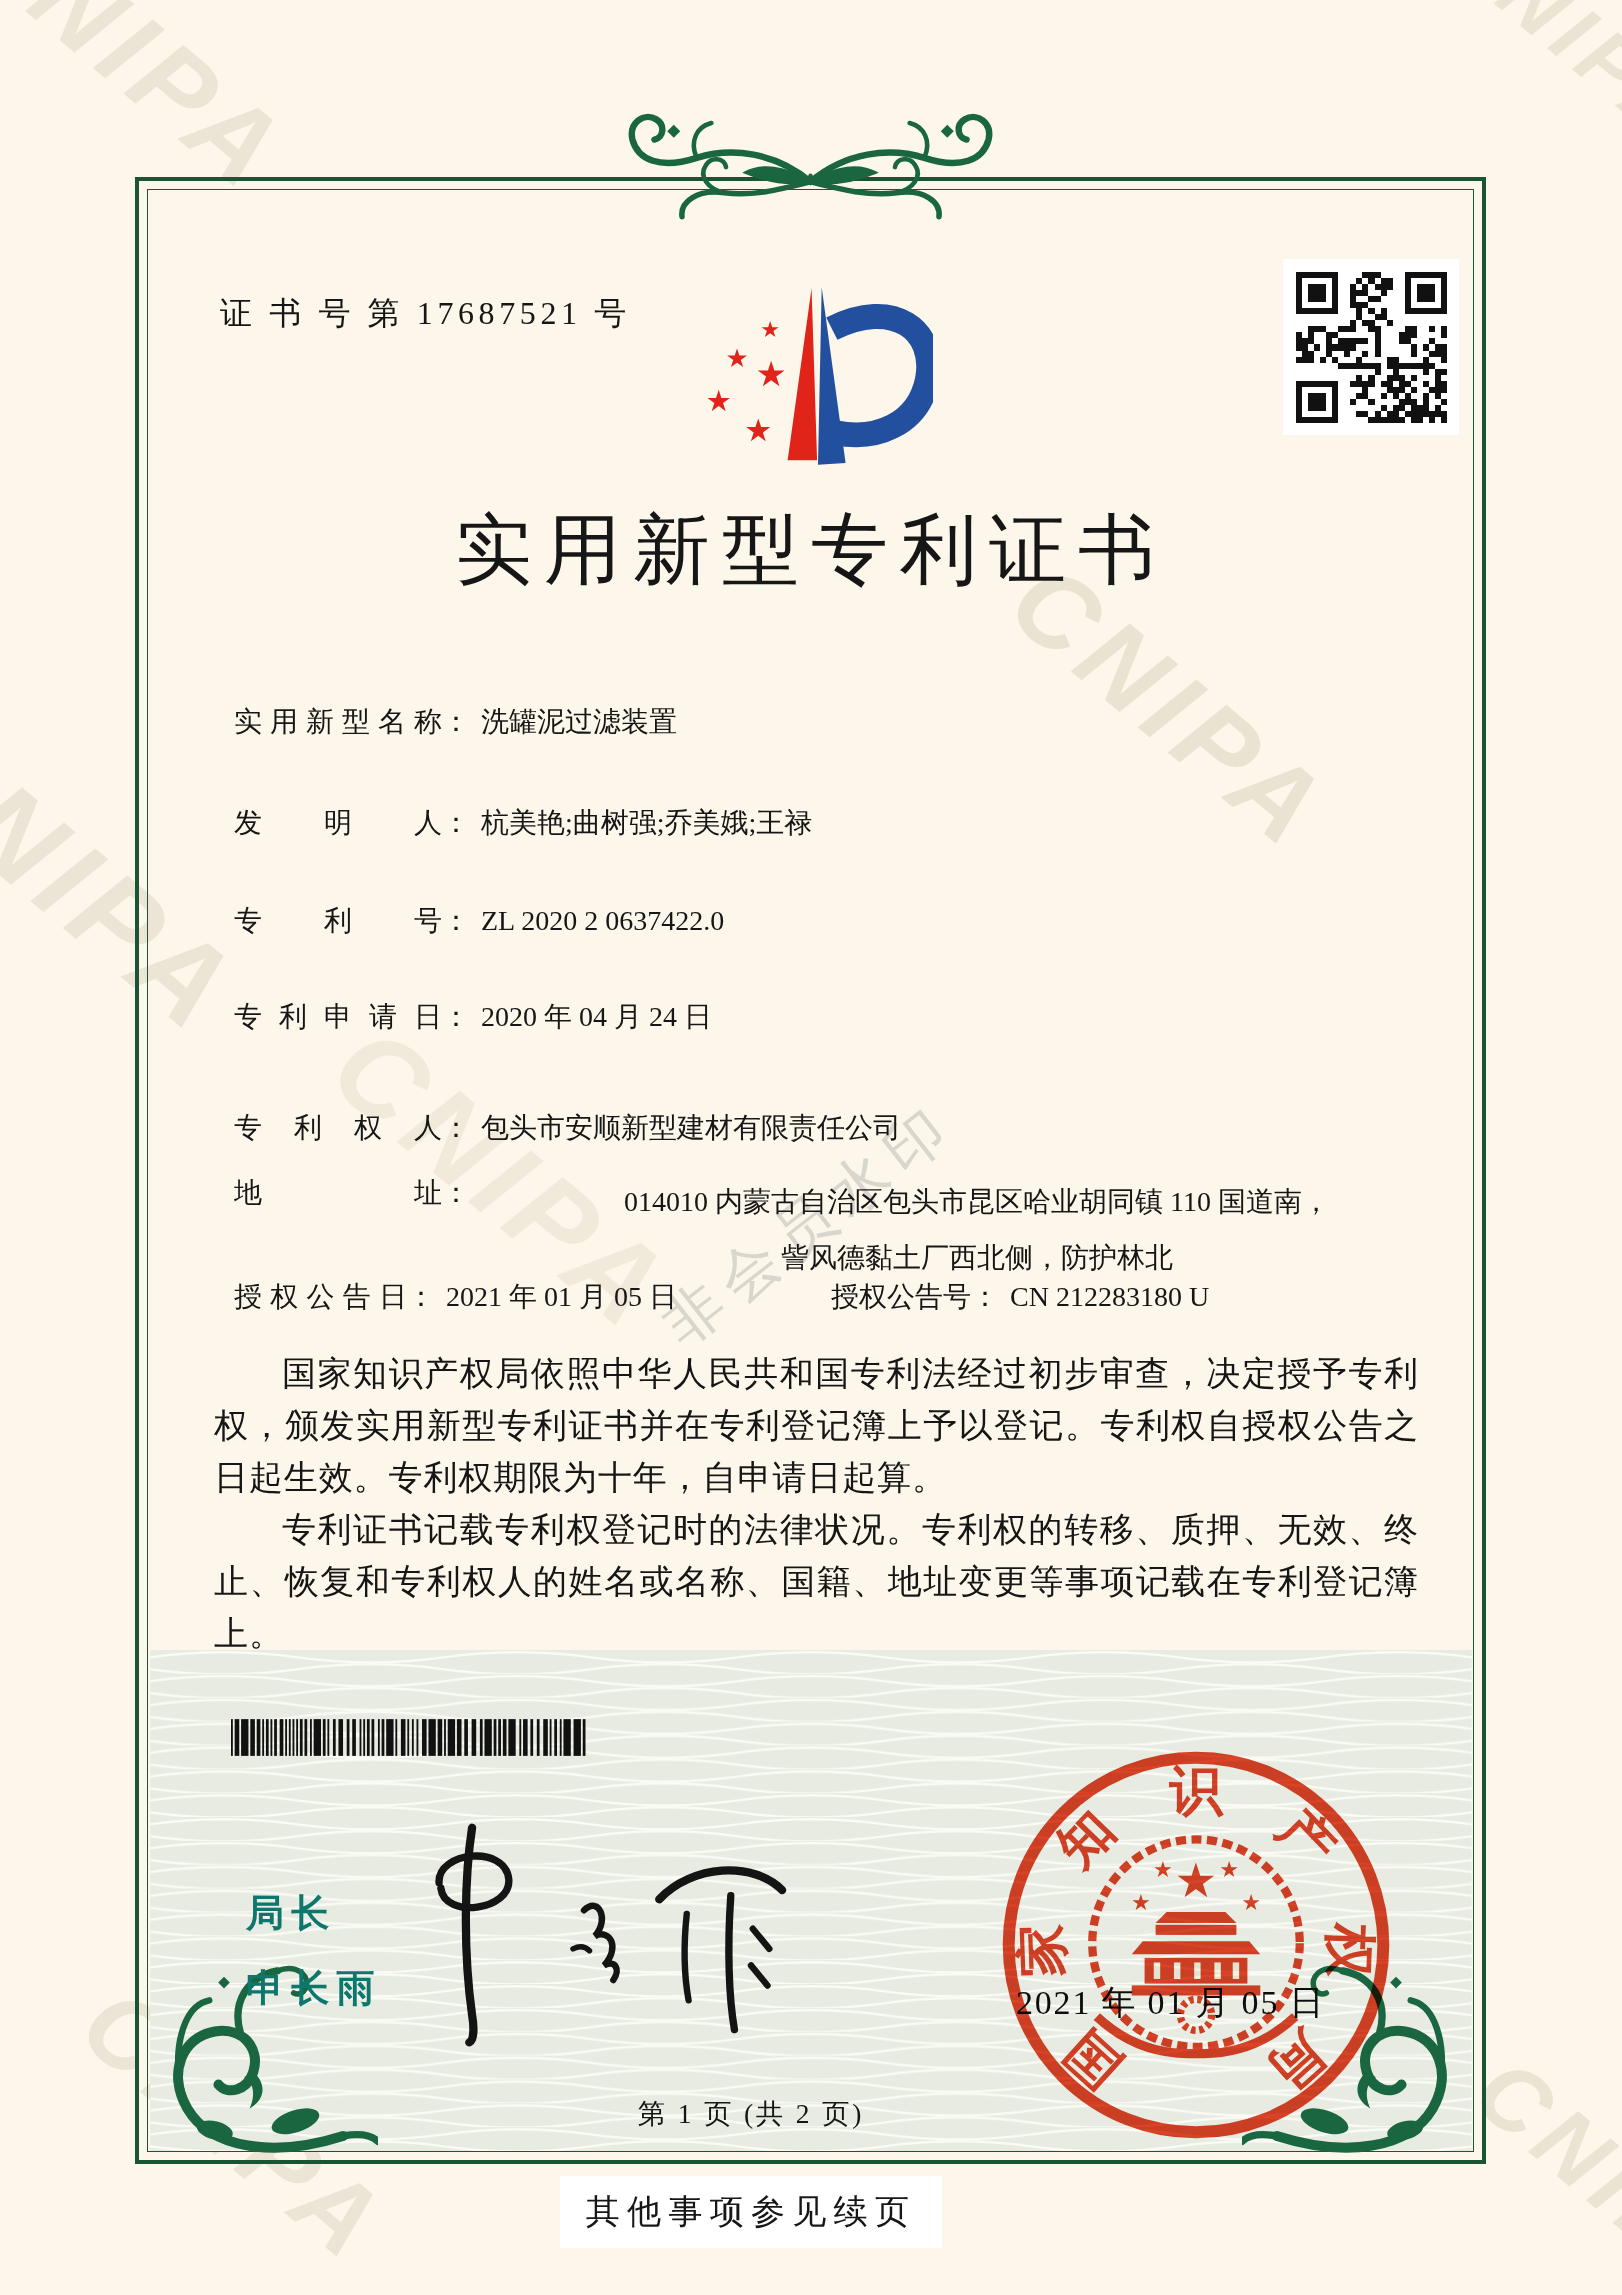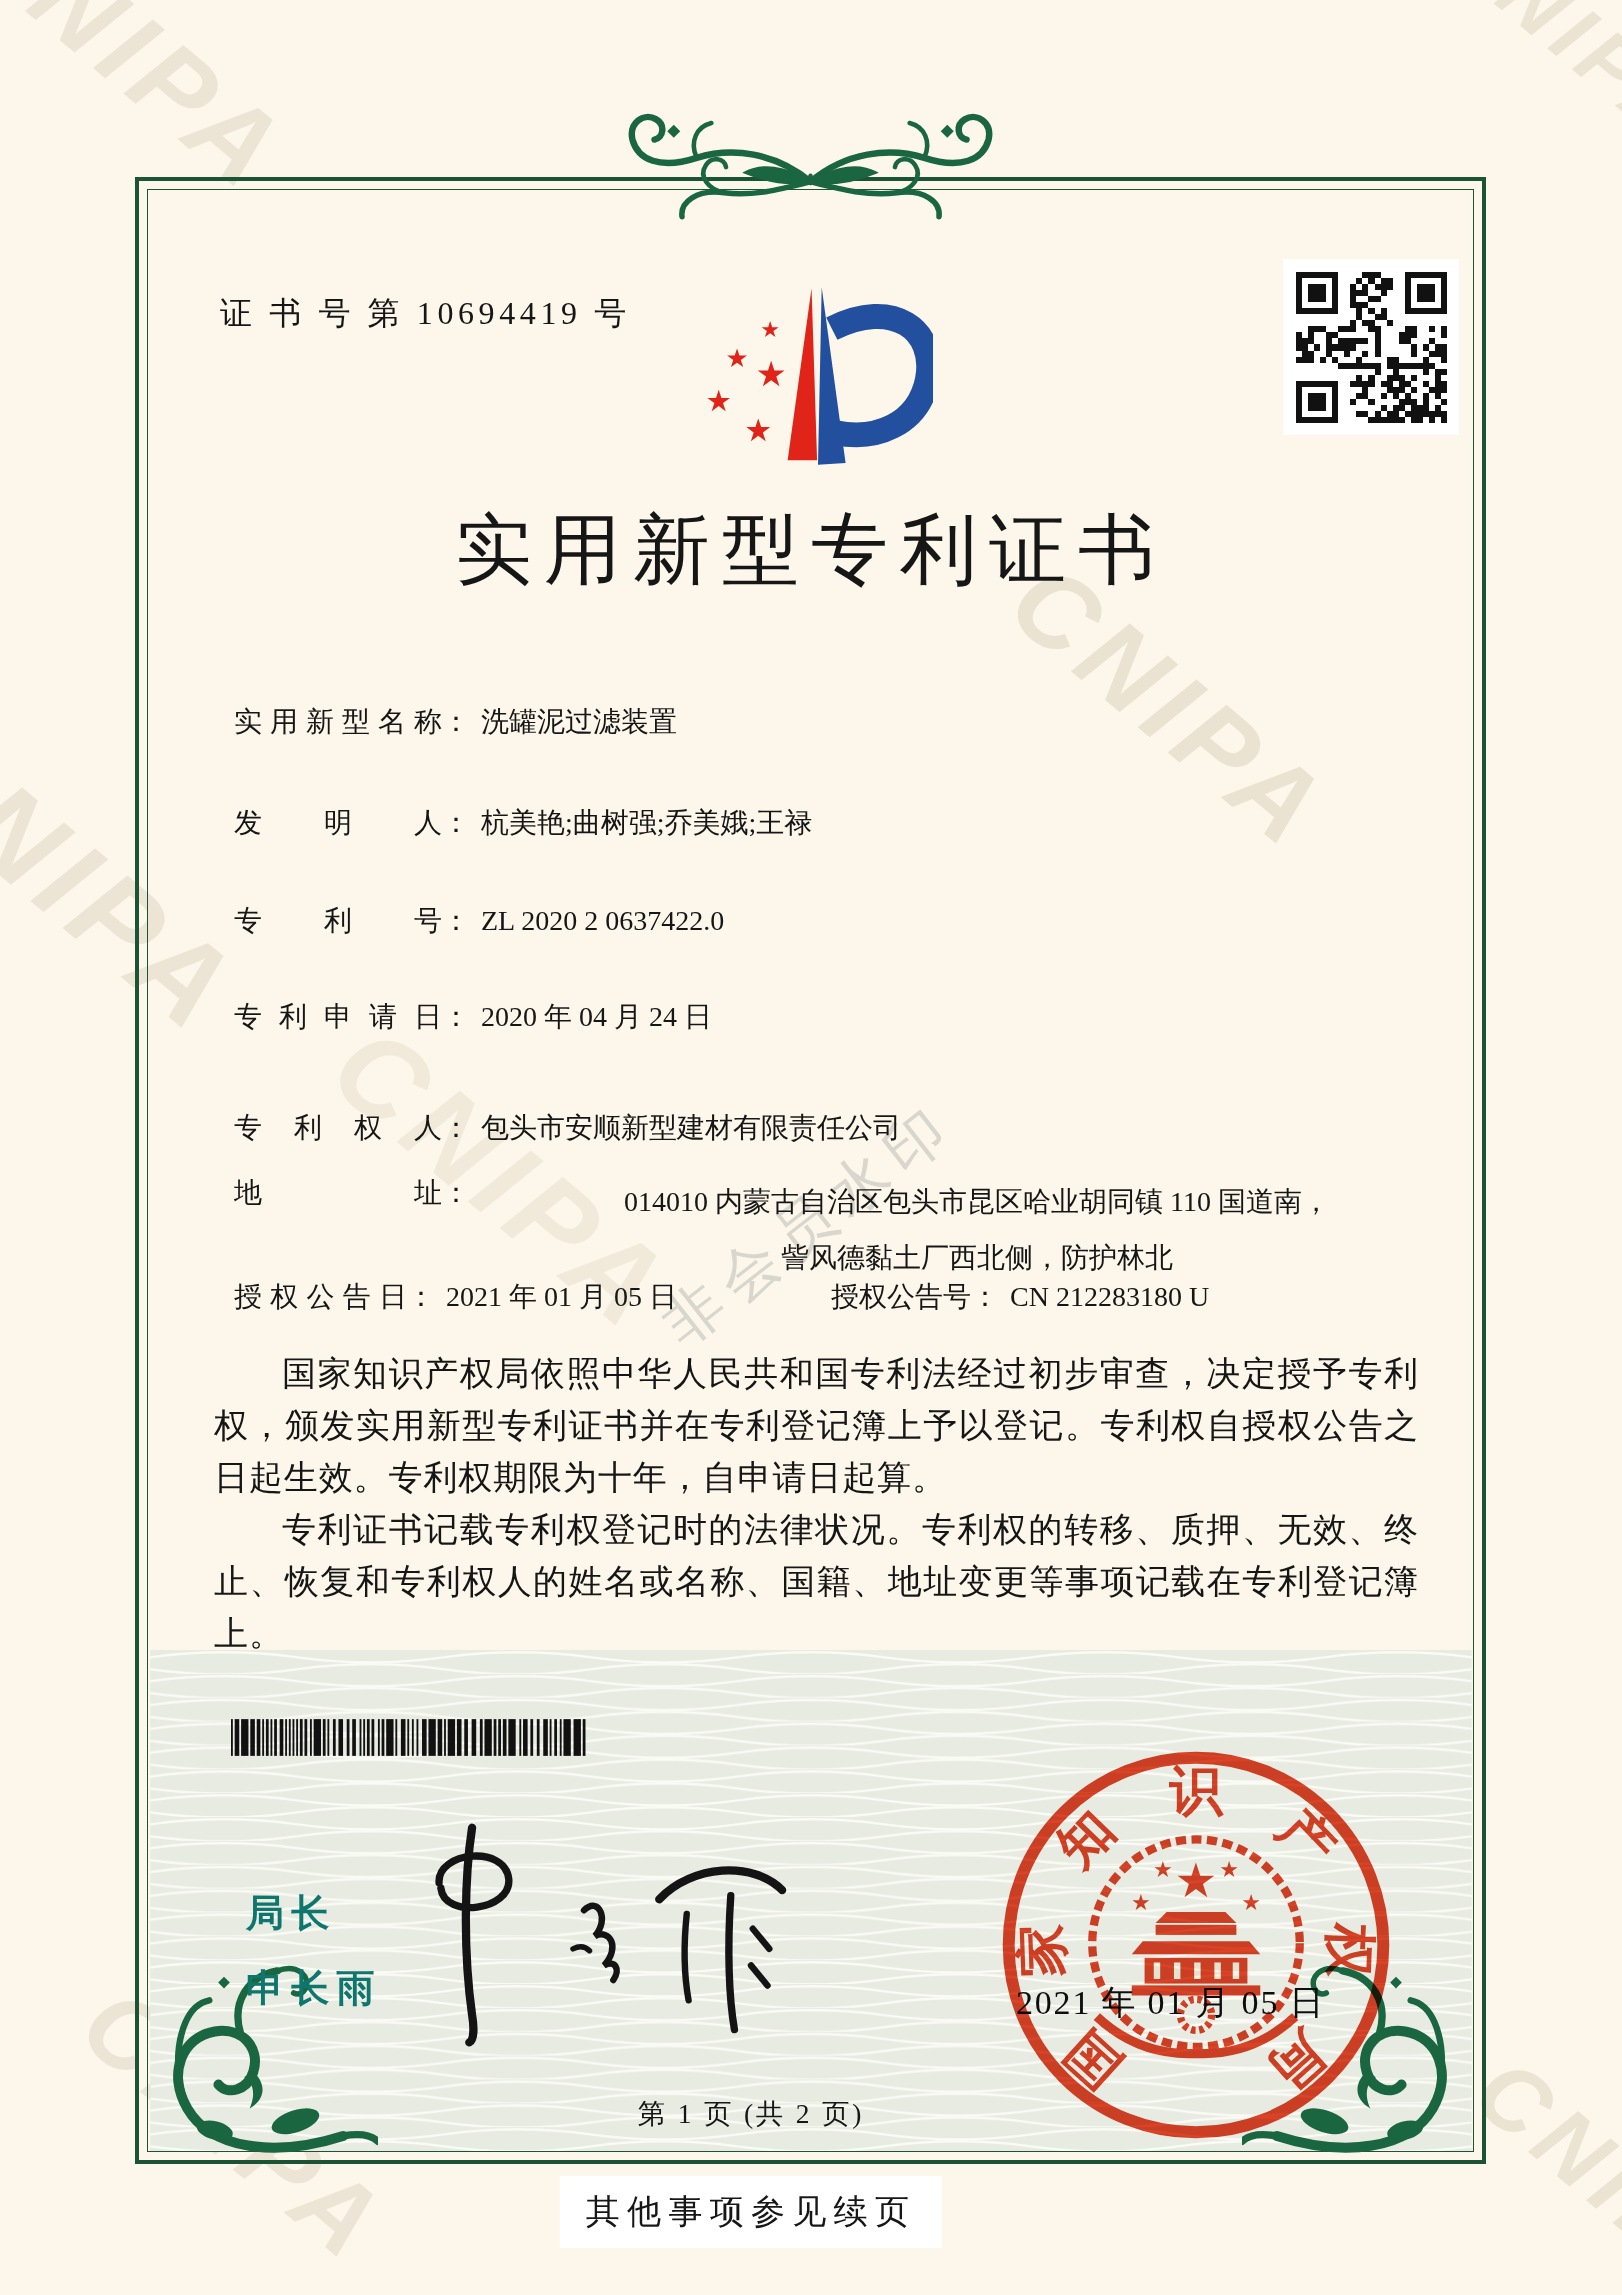--- a/index.html
+++ b/index.html
@@ -114,21 +114,21 @@
       <ellipse cx="210" cy="192" rx="27" ry="12" transform="rotate(-18 210 192)" fill="#1a6640" stroke="none"></ellipse>
       <ellipse cx="122" cy="202" rx="20" ry="10" transform="rotate(14 122 202)" fill="#1a6640" stroke="none"></ellipse>
       <path d="M164,138 C178,150 178,168 160,178 C168,160 162,148 154,144 Z" fill="#1a6640" stroke="none"></path>
       <rect x="128" y="36" width="9" height="9" transform="rotate(45 132 40)" fill="#1a6640" stroke="none"></rect>
     </g>
   </svg>
   <svg class="ornament" style="left:1242px;top:1945px;" width="275" height="216" viewBox="0 0 300 235">
     <use href="#cnr" transform="translate(300,0) scale(-1,1)"></use>
   </svg>
 
-  <div class="cert-no">证 书 号 第 10694419 号</div>
+  <div class="cert-no">证 书 号 第 17687521 号</div>
 
   <svg class="logo" viewBox="0 0 250 212">
     <g font-family="'DejaVu Sans',sans-serif" fill="#e0241a" text-anchor="middle">
       <text x="73" y="63" font-size="24">★</text>
       <text x="37" y="96" font-size="28">★</text>
       <text x="74" y="116" font-size="38">★</text>
       <text x="17" y="143" font-size="32">★</text>
       <text x="60" y="176" font-size="34">★</text>
     </g>
     <path d="M118,10 L124,197 L92,197 Z" fill="#e0241a"></path>

